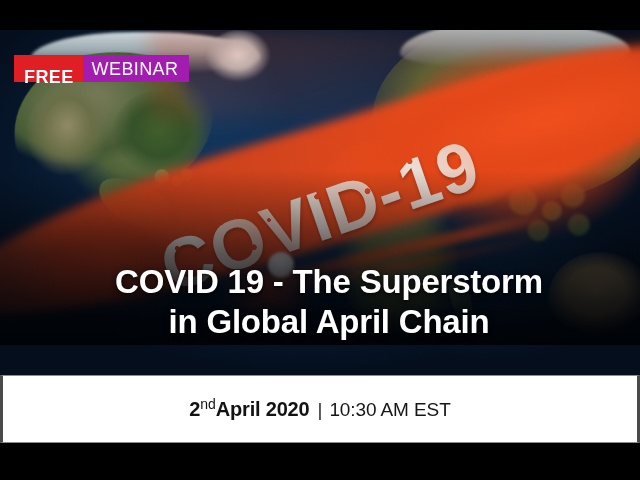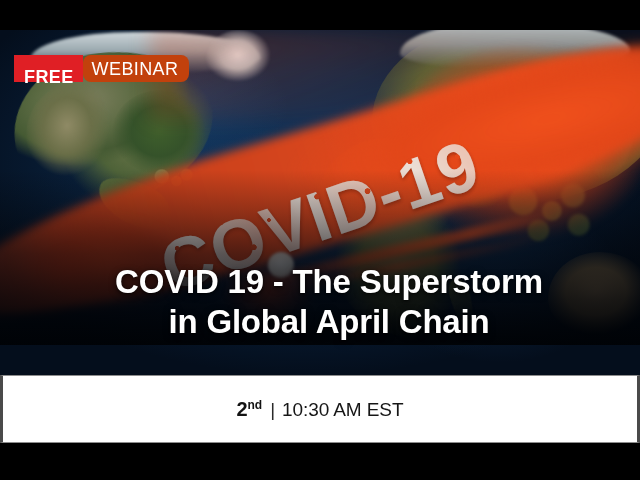--- a/index.html
+++ b/index.html
@@ -400,30 +400,29 @@
     color: #ffffff;
     font-weight: 700;
     font-size: 18px;
     letter-spacing: .4px;
     display: flex;
     align-items: center;
     padding: 16px 9px 0 10px;
     line-height: 1;
   }
   .badge-webinar {
-    background: #c2410c;
+    background: #a21caf;
     color: #ffffff;
     font-weight: 400;
     font-size: 18px;
     letter-spacing: .4px;
     display: flex;
     align-items: center;
     padding: 0 11px 0 9px;
     line-height: 1;
-    border-radius: 8px;
   }
 
   
   .title {
     position: absolute;
     left: 9px;
     top: 262px;
     width: 640px;
     z-index: 32;
     text-align: center;
@@ -459,22 +458,22 @@
     color: #131313;
     font-size: 19px;
     white-space: nowrap;
   }
   .date-strong {
     font-weight: 700;
     font-size: 20px;
     letter-spacing: -.2px;
   }
   .date-sup {
-    font-weight: 700;
-    font-size: 12px;
+    font-weight: 400;
+    font-size: 14px;
     vertical-align: super;
     position: relative;
     top: -7px;
     letter-spacing: 0;
   }
   .date-sep {
     font-weight: 400;
     color: #2a2a2a;
     margin: 0 7px 0 8px;
     font-size: 19px;
@@ -543,20 +542,21 @@
 
   <div class="title">
     <span class="title-line">COVID 19 - The Superstorm</span>
     <span class="title-line">in Global April Chain</span>
   </div>
 
   <div class="datebar">
     <div class="datebar-inner">
       <span class="date-strong">2</span>
         <span class="date-sup">nd</span>
+        <span class="date-strong"> April 2020</span>
       <span class="date-sep">|</span>
       <span class="date-time">10:30 AM EST</span>
     </div>
   </div>
 
   <div class="bar-top"></div>
   <div class="bar-bottom"></div>
 
 </div>
 

